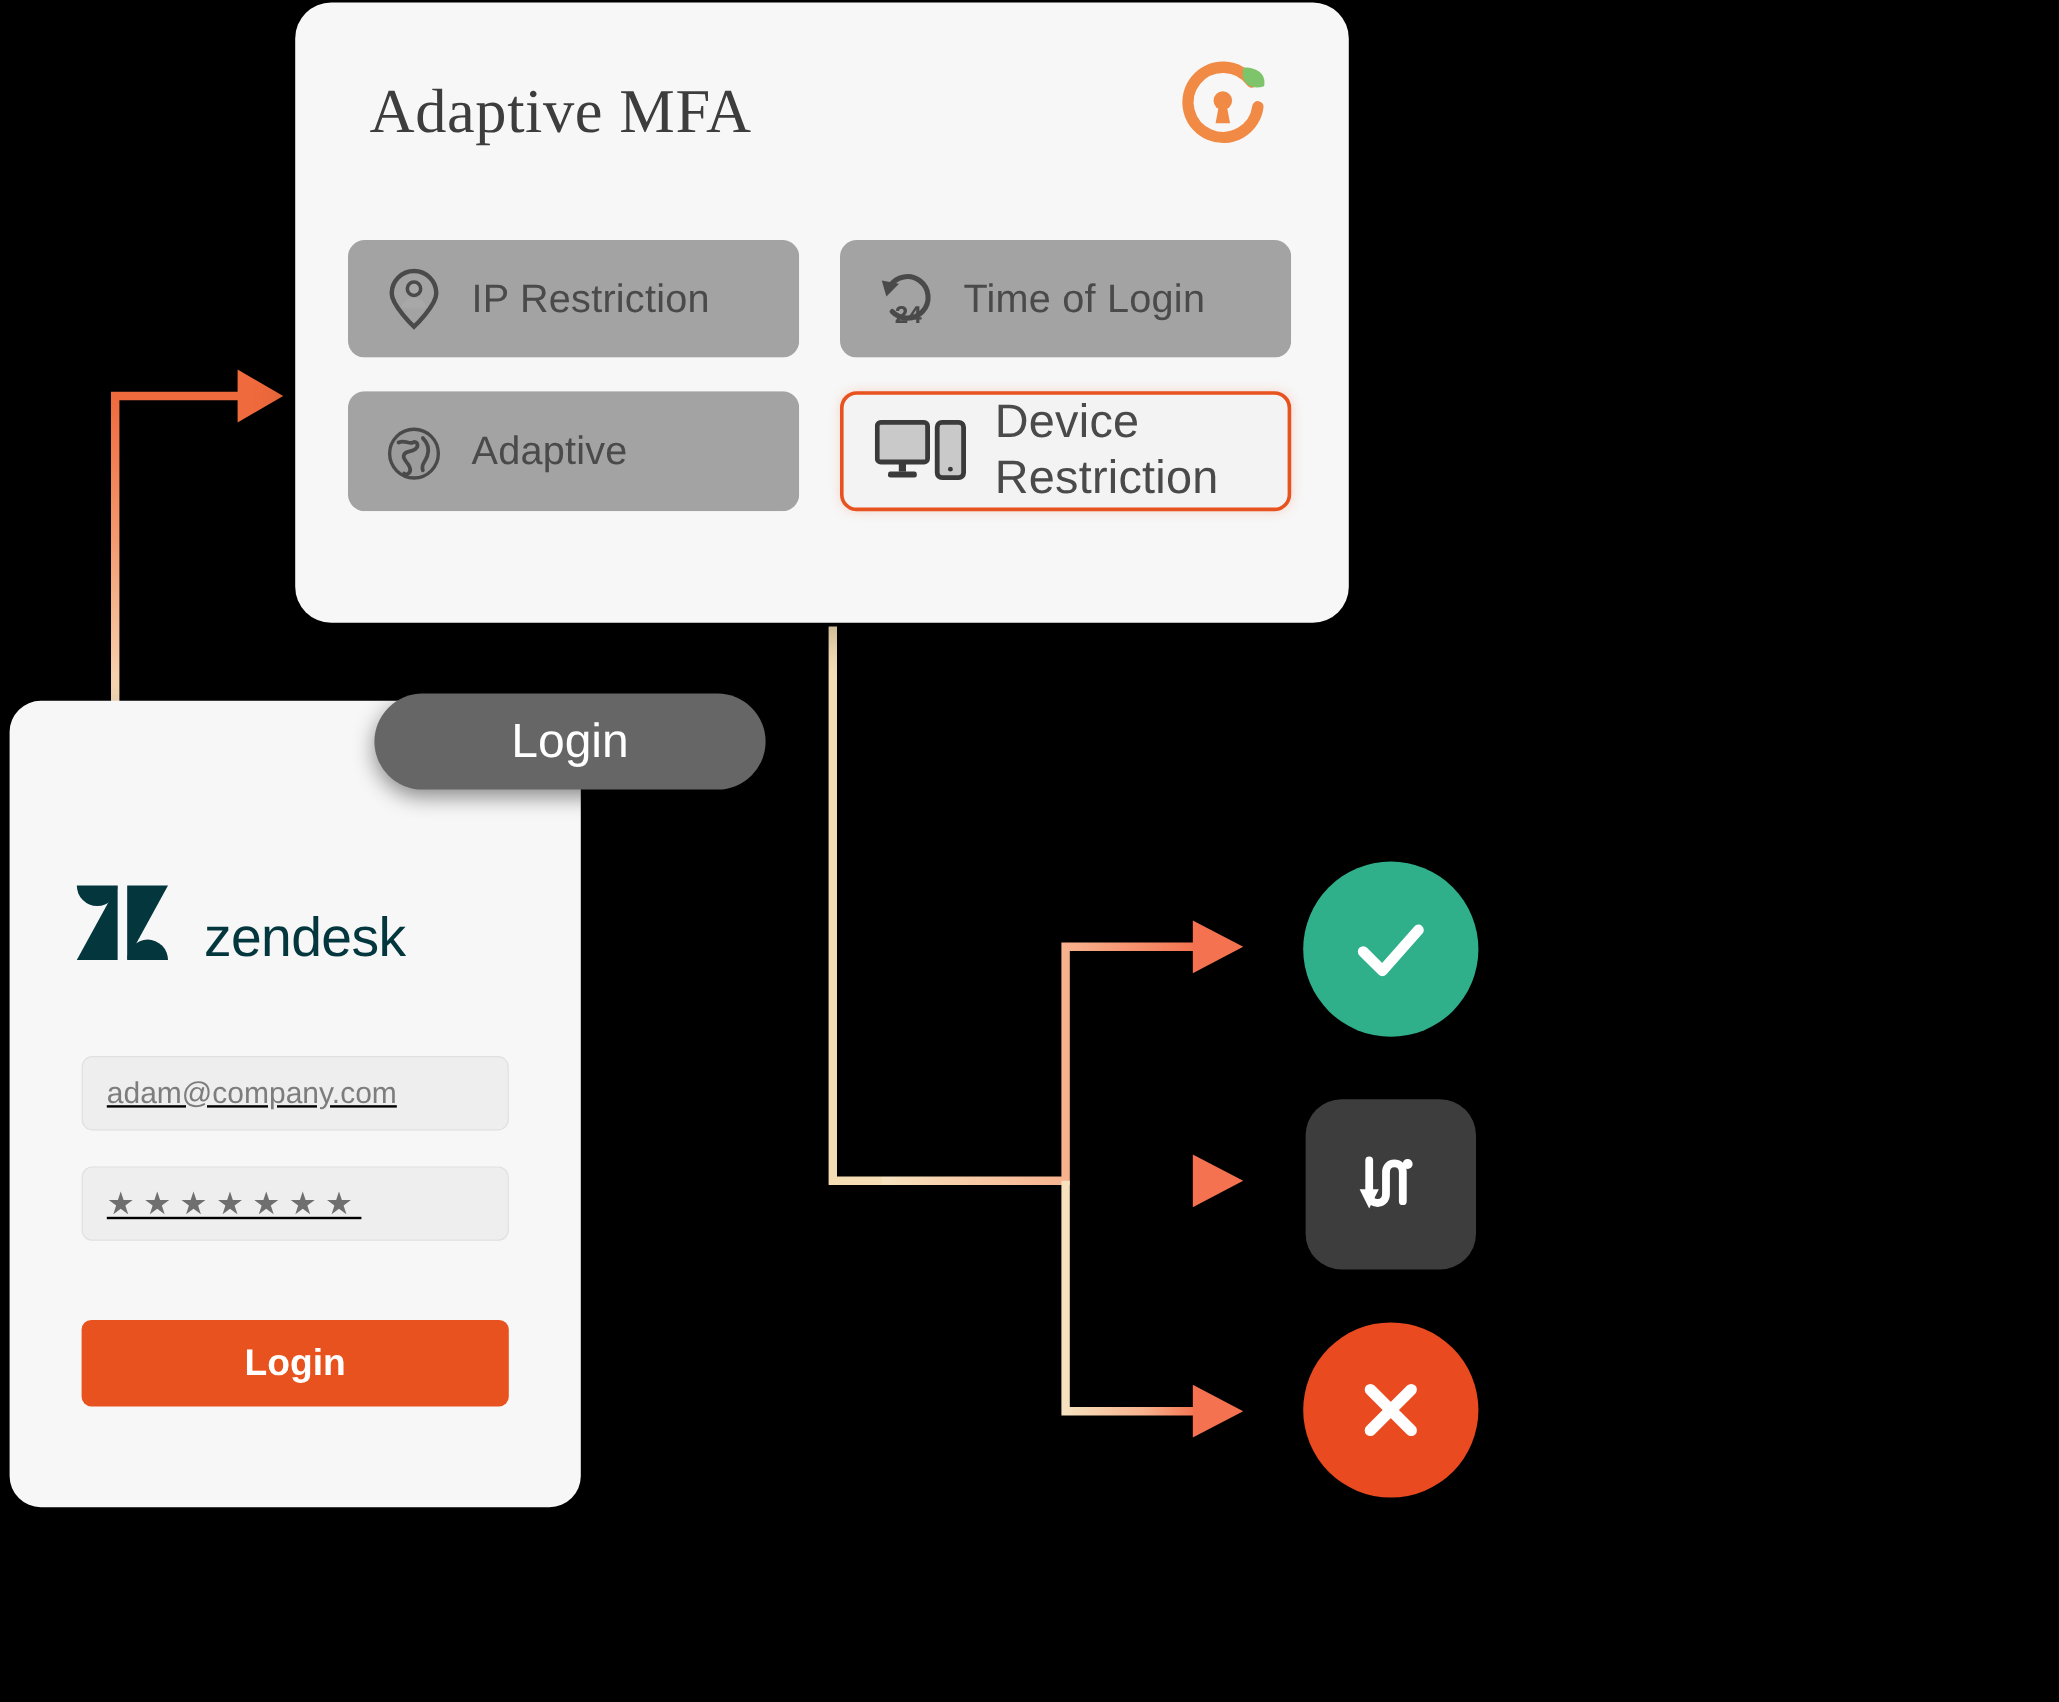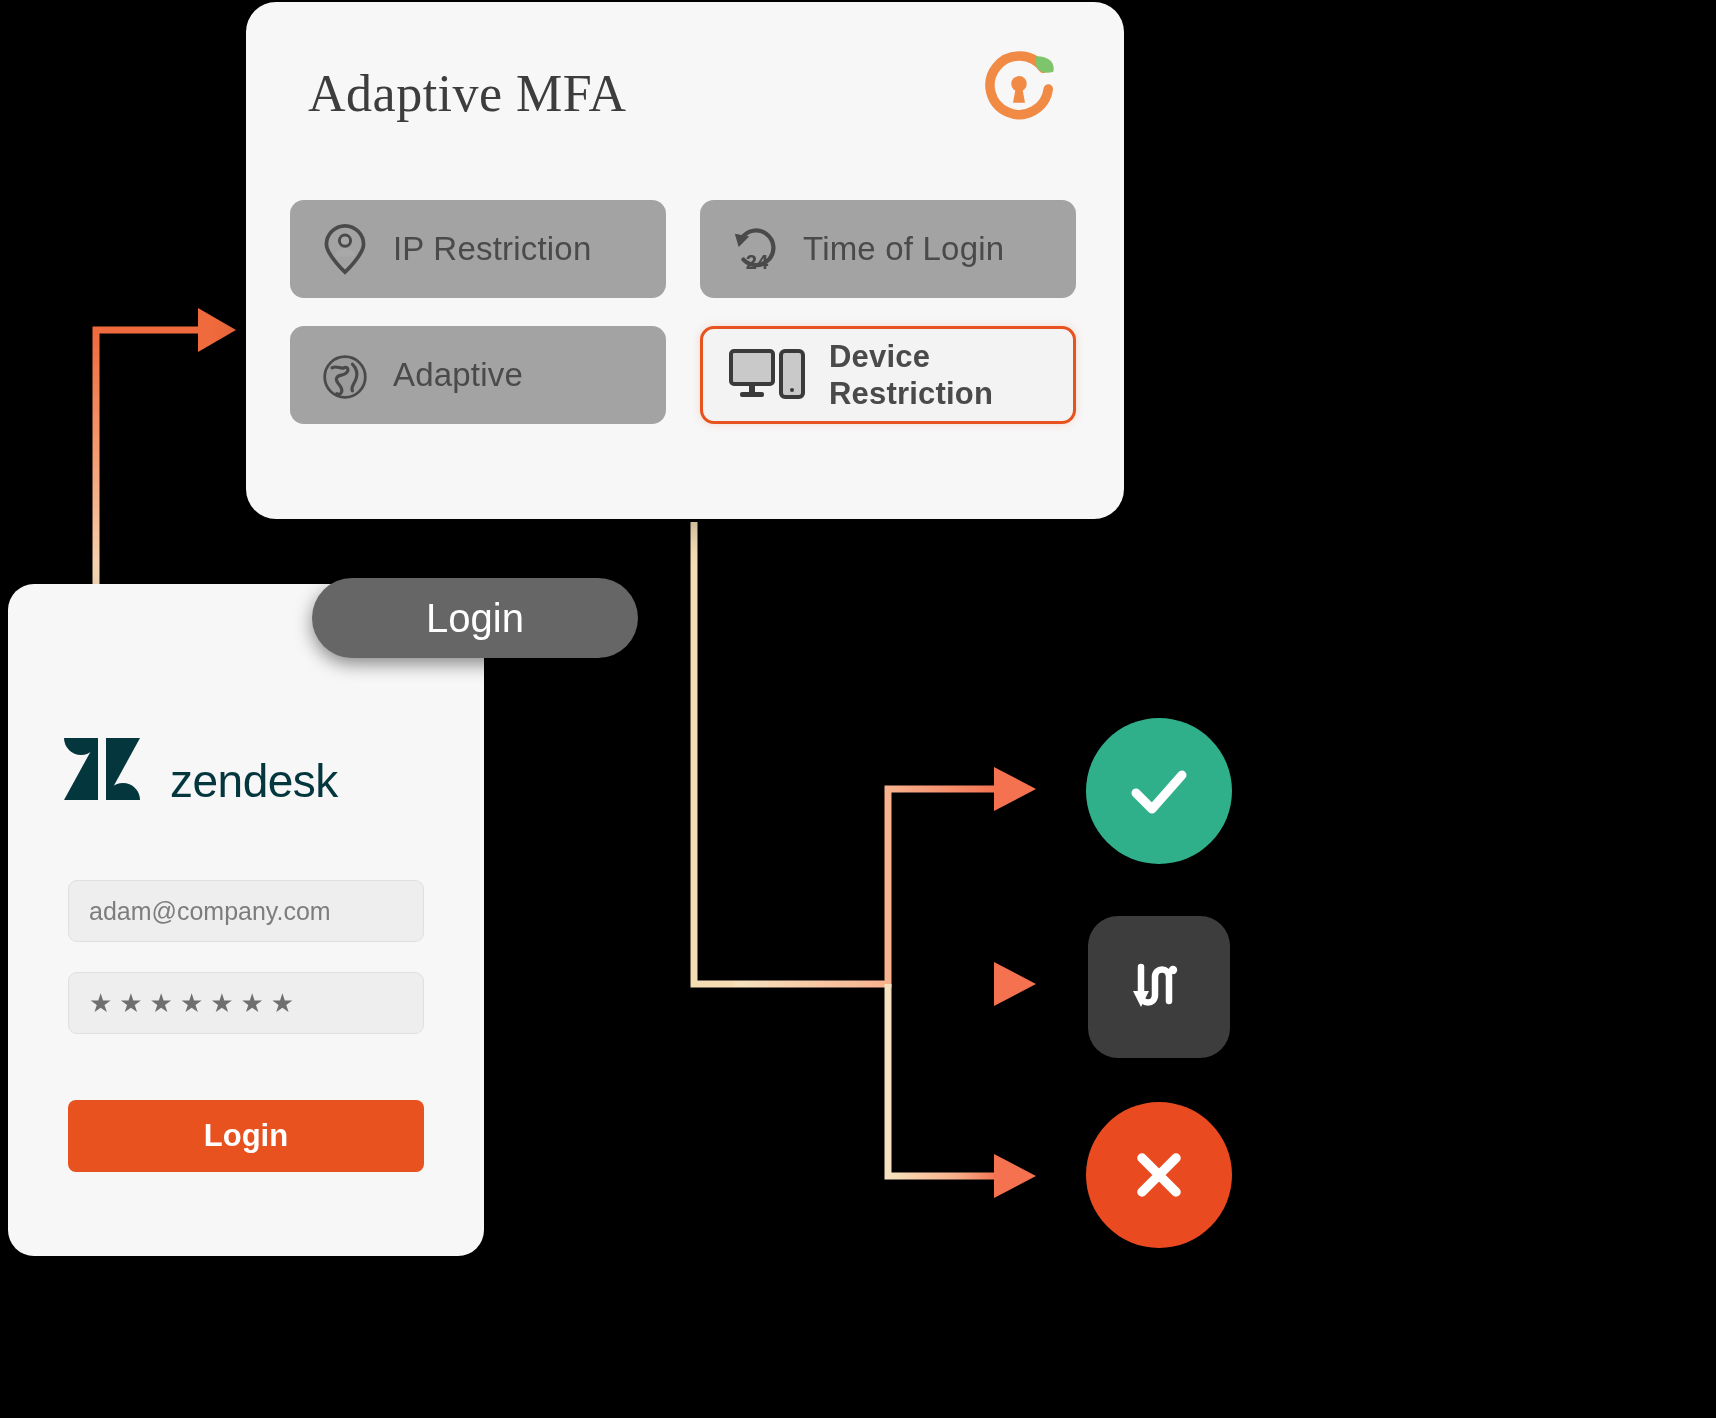--- a/index.html
+++ b/index.html
@@ -101,21 +101,21 @@
   }
 
   .pill-label {
     font-size: 33px;
     color: #4a4a4a;
     font-weight: 400;
     line-height: 1.2;
     letter-spacing: 0.2px;
   }
 
-  .pill.tall .pill-label { font-size: 31px; font-weight: bold; }
+  .pill.tall .pill-label { font-size: 39px; }
 
   
   .login-tip {
     position: absolute;
     left: 312px;
     top: 578px;
     width: 326px;
     height: 80px;
     background: #666666;
     border-radius: 40px;
@@ -161,20 +161,21 @@
     position: absolute;
     left: 60px;
     width: 356px;
     height: 62px;
     background: #eeeeee;
     border: 1px solid #e0e0e0;
     border-radius: 9px;
     display: flex;
     align-items: center;
     padding-left: 20px;
+    text-decoration: underline;
   }
 
   .field-email { top: 296px; }
   .field-pass  { top: 388px; }
 
   .field-text {
     font-size: 25px;
     color: #7d7d7d;
   }
 

